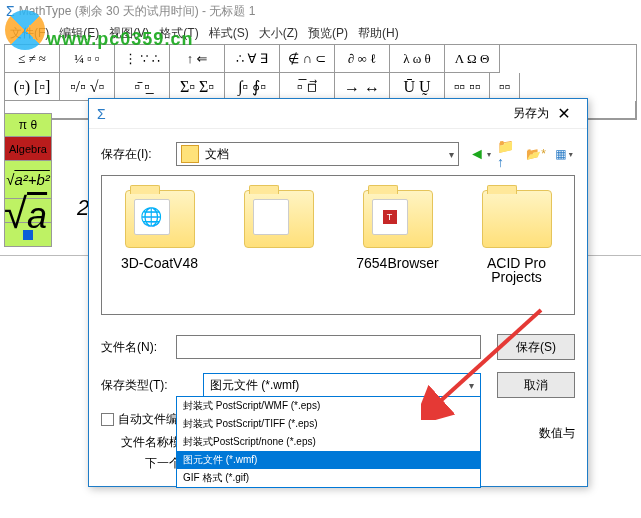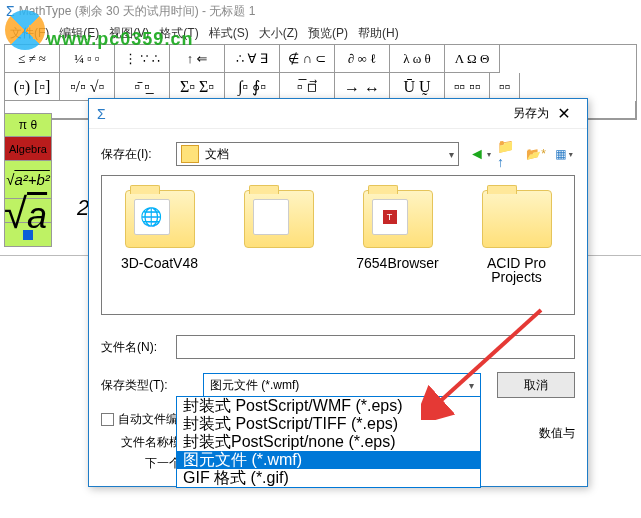--- a/index.html
+++ b/index.html
@@ -67,21 +67,21 @@
 .inp { flex: 1; height: 24px; border: 1px solid #7a7a7a; padding: 0 4px; font-size: 12px; }
 .btn { width: 78px; height: 26px; border: 1px solid #7a7a7a; background: #e9e9e9; margin-left: 16px; font-size: 12px; display: flex; align-items: center; justify-content: center; cursor: pointer; }
 
 .row-type { display: flex; align-items: center; margin-top: 10px; height: 28px; position: relative; }
 .type-wrap { flex: 1; position: relative; padding-left: 27px; }
 .type-select { height: 24px; border: 1px solid #0078d7; display: flex; align-items: center; padding: 0 6px; background: #fff; font-size: 12px; }
 .type-select .tri { margin-left: auto; font-size: 10px; color: #555; }
 
 
 .dd-list { position: absolute; left: 0; top: 23px; right: 0; border: 1px solid #0078d7; background: #fff; z-index: 10; }
-.dd-item { padding: 2px 6px; font-size: 16px; height: 18px; display: flex; align-items: center; text-align: right; }
+.dd-item { padding: 2px 6px; font-size: 10px; height: 18px; display: flex; align-items: center; text-align: right; }
 .dd-item.sel { background: #0078d7; color: #fff; }
 
 .row-auto { margin-top: 12px; display: flex; align-items: center; font-size: 12px; position: relative; }
 .chk { width: 13px; height: 13px; border: 1px solid #7a7a7a; margin-right: 4px; }
 
 .row-pattern { margin-top: 6px; display: flex; align-items: center; font-size: 12px; }
 .row-next { margin-top: 4px; display: flex; align-items: center; font-size: 12px; }
 .tail-text { position: absolute; right: 12px; bottom: 44px; font-size: 12px; text-align: center; }
 
 
@@ -207,20 +207,21 @@
       </div>
       <div class="file-item">
         <div class="folder-icon"></div>
         <div class="file-label">ACID Pro Projects</div>
       </div>
     </div>
 
     <div class="row-filename">
       <span class="lbl">文件名(N):</span>
       <input class="inp" value="" style="">
+      <div class="btn">保存(S)</div>
     </div>
 
     <div class="row-type">
       <span class="lbl">保存类型(T):</span>
       <div class="type-wrap">
         <div class="type-select">
           <span>图元文件 (*.wmf)</span>
           <span class="tri">▾</span>
         </div>
         <div class="dd-list">

